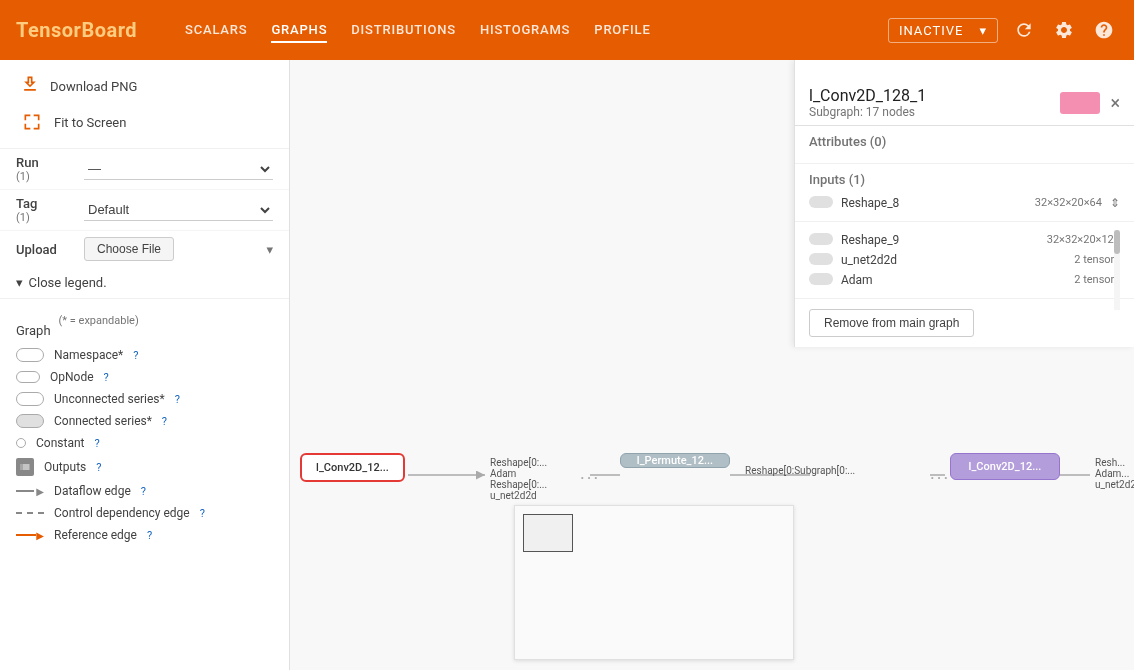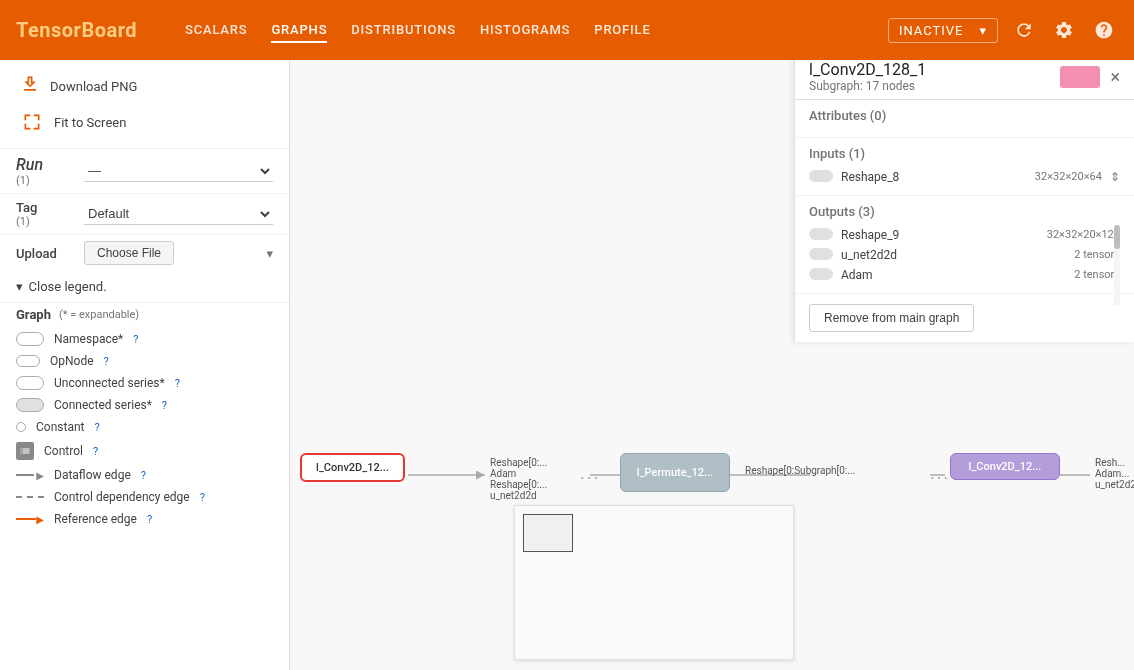--- a/index.html
+++ b/index.html
@@ -252,21 +252,21 @@
       background: #fff;
       border: 2.5px solid #e53935;
       color: #333;
       padding: 6px 10px;
       border-radius: 6px;
     }
     .node-permute {
       background: #b0bec5;
       border: 1.5px solid #90a4ae;
       color: #fff;
-      padding: 12px 10px;
+      padding: 0 10px;
       border-radius: 6px;
     }
     .node-conv2 {
       background: #b39ddb;
       border: 1.5px solid #9575cd;
       color: #fff;
       padding: 6px 10px;
       border-radius: 6px;
     }
 
@@ -278,21 +278,21 @@
       width: 340px;
       background: #fff;
       border-left: 1px solid #e0e0e0;
       box-shadow: -2px 0 6px rgba(0,0,0,0.08);
       z-index: 10;
     }
     .panel-header {
       display: flex;
       align-items: center;
       justify-content: space-between;
-      padding: 0 14px 6px 14px;
+      padding: 26px 14px 6px 14px;
       border-bottom: 1px solid #e0e0e0;
     }
     .panel-title {
       font-size: 16px;
       font-weight: 400;
       color: #212121;
     }
     .panel-subtitle {
       font-size: 12px;
       color: #757575;
@@ -439,21 +439,21 @@
           <svg width="20" height="20" viewBox="0 0 24 24" fill="#e65c00">
             <path d="M3 3h7v2H5v5H3V3zm11 0h7v7h-2V5h-5V3zM3 14h2v5h5v2H3v-7zm16 5h-5v2h7v-7h-2v5z"></path>
           </svg>
         </span>
         <span>Fit to Screen</span>
       </div>
     </div>
 
     <div class="sidebar-row">
       <div style="display:flex;flex-direction:column;min-width:60px;">
-        <span style="font-weight:500;color:#424242;font-size:16px;font-style:italic;">Run</span>
+        <span style="font-weight:500;color:#424242;font-size:13px;">Run</span>
         <span style="font-size:11px;color:#757575;">(1)</span>
       </div>
       <select class="sidebar-select">
         <option>—</option>
       </select>
     </div>
 
     <div class="sidebar-row">
       <div style="display:flex;flex-direction:column;min-width:60px;">
         <span style="font-weight:500;color:#424242;font-size:13px;">Tag</span>
@@ -472,21 +472,21 @@
 
     <div class="legend-section">
       <div class="legend-toggle">
         <span>▾</span>
         <span>Close legend.</span>
       </div>
     </div>
 
     <div style="padding: 4px 16px;">
       <div style="display:flex;align-items:center;gap:8px;margin-bottom:6px;">
-        <span style="font-weight:700;font-size:13px;color:#424242;">Graph</span>
+        <span style="font-weight:400;font-size:13px;color:#424242;margin-top:20px;">Graph</span>
         <span style="font-size:11px;color:#757575;">(* = expandable)</span>
       </div>
 
       <div class="legend-item">
         <div class="shape-namespace"></div>
         <span>Namespace*</span>
         <a class="legend-link">?</a>
       </div>
 
       <div class="legend-item">
@@ -512,21 +512,21 @@
         <span>Constant</span>
         <a class="legend-link">?</a>
       </div>
 
       <div class="legend-item">
         <div class="shape-summary">
           <svg width="12" height="12" viewBox="0 0 24 24" fill="#fff">
               <path d="M3 13h2v-2H3v2zm0 4h2v-2H3v2zm0-8h2V7H3v2zm4 4h14v-2H7v2zm0 4h14v-2H7v2zM7 7v2h14V7H7z"></path>
             </svg>
         </div>
-        <span>Control</span>
+        <span>Outputs</span>
         <a class="legend-link">?</a>
       </div>
 
       <div class="legend-item">
         <div style="display:flex;align-items:center;gap:2px;width:28px;">
           <div style="flex:1;height:1.5px;background:#888;"></div>
           <span style="color:#888;font-size:10px;">▶</span>
         </div>
         <span>Dataflow edge</span>
         <a class="legend-link">?</a>
@@ -631,21 +631,20 @@
         <div class="panel-row">
           <div class="panel-row-icon"></div>
           <span class="panel-row-name">Reshape_8</span>
           <span class="panel-row-value">32×32×20×64</span>
           <span style="color:#757575;cursor:pointer;font-size:12px;">⇕</span>
         </div>
       </div>
 
       
       <div class="panel-section">
-        <div class="panel-section-title">Outputs (3)</div>
         <div style="position:relative;">
           <div class="panel-row">
             <div class="panel-row-icon"></div>
             <span class="panel-row-name">Reshape_9</span>
             <span class="panel-row-value">32×32×20×128</span>
           </div>
           <div class="panel-row">
             <div class="panel-row-icon"></div>
             <span class="panel-row-name">u_net2d2d</span>
             <span class="panel-row-value">2 tensors</span>

